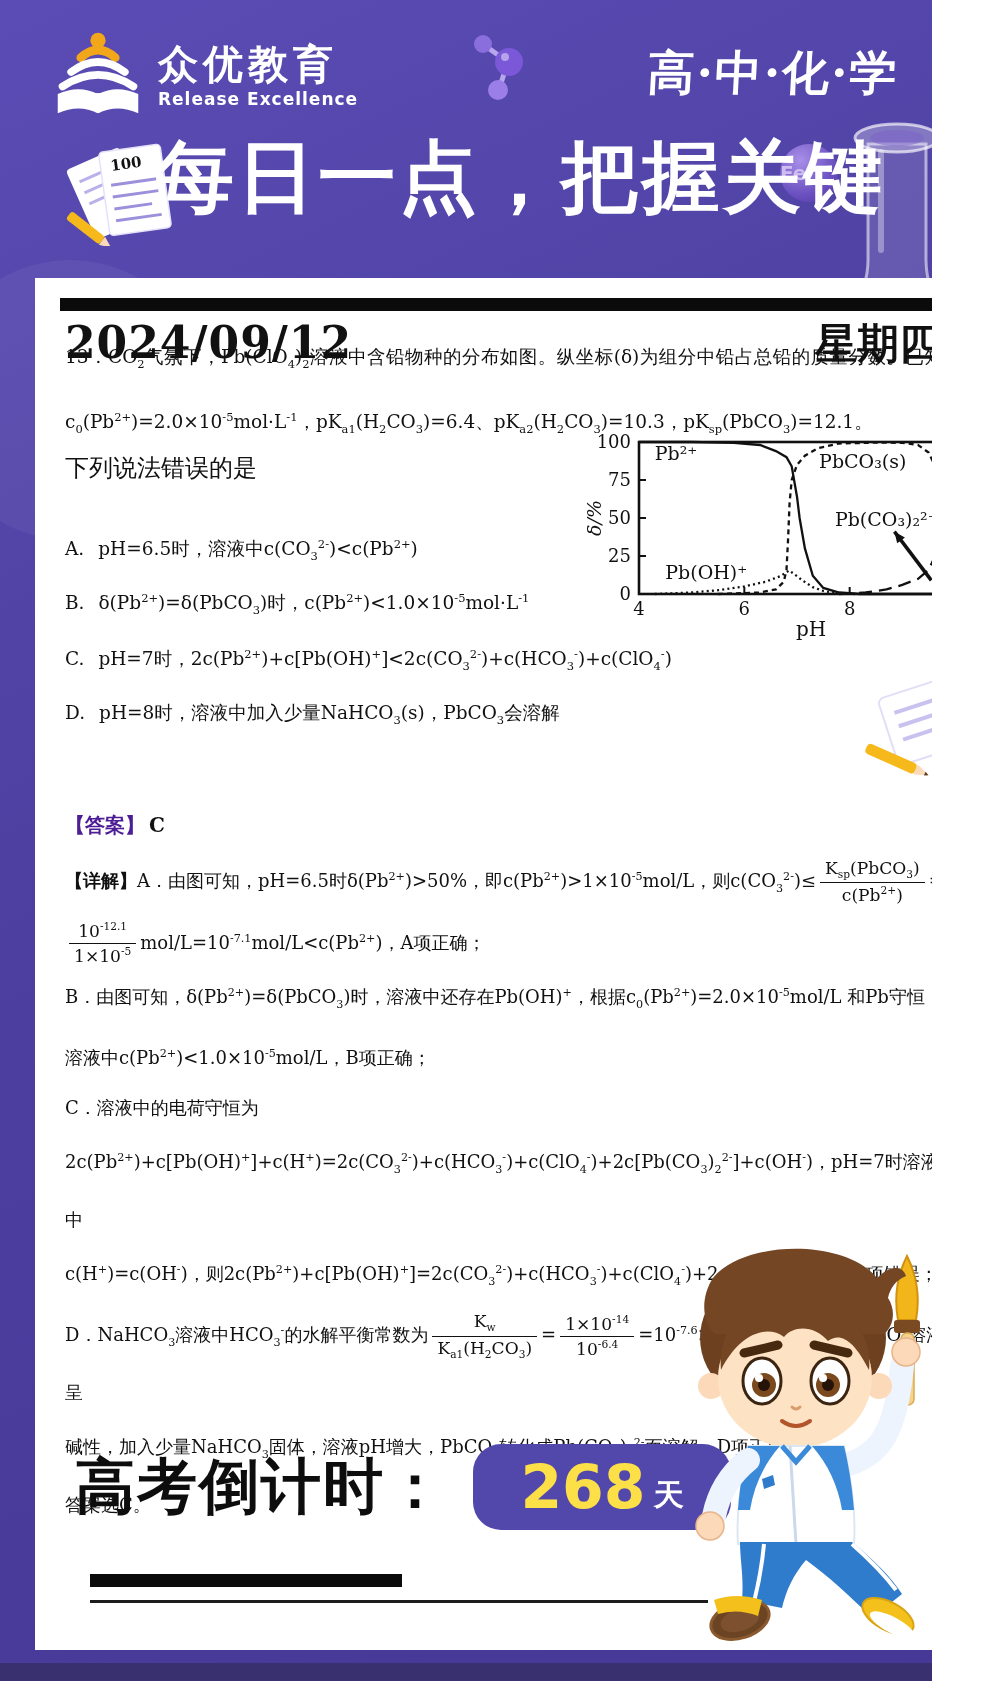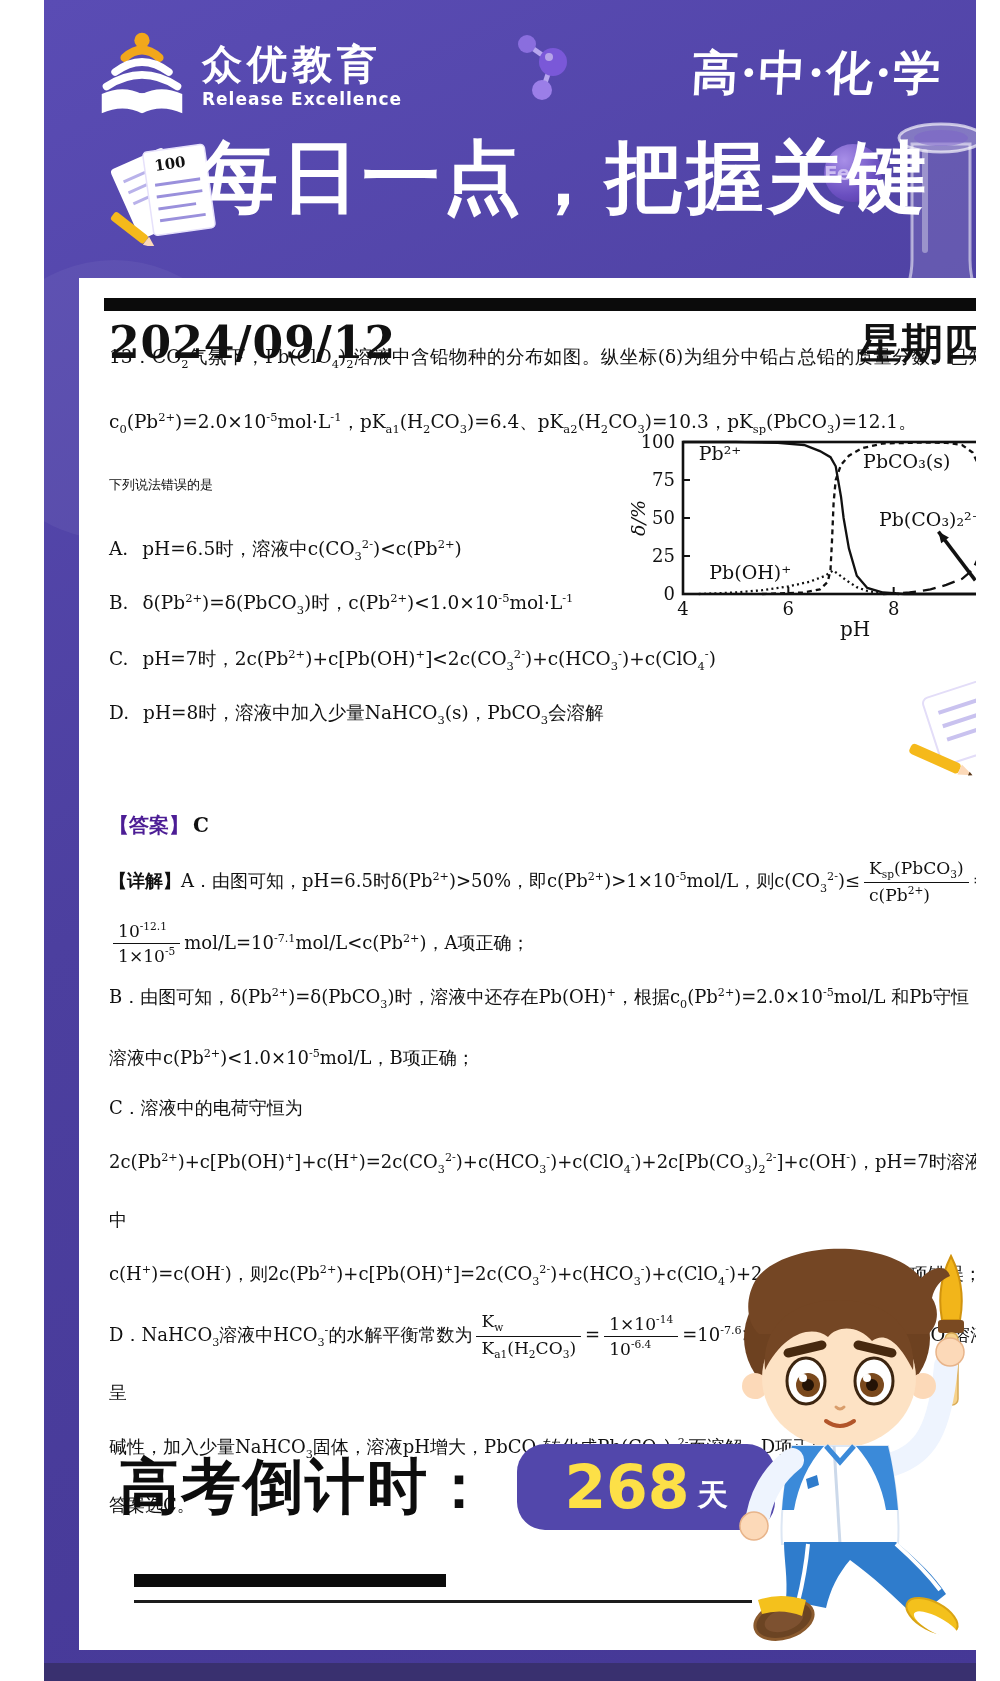--- a/index.html
+++ b/index.html
@@ -1,18 +1,18 @@
 <!DOCTYPE html>
 <html><head>
 <meta charset="utf-8">
 <style>
   html,body{margin:0;padding:0;}
   .page{position:relative;width:932px;height:1681px;overflow:hidden;
     background:linear-gradient(155deg,#5a4cb4 0%,#4c3f9f 45%,#453896 100%);
-    font-family:"DejaVu Serif","Liberation Serif",serif;color:#111;margin-left:44px;}
+    font-family:"DejaVu Serif","Liberation Serif",serif;color:#111;}
   .bokeh{position:absolute;border-radius:50%;pointer-events:none;}
   .b1{left:-70px;top:260px;width:280px;height:280px;background:rgba(255,255,255,0.05);}
   .b2{left:840px;top:700px;width:320px;height:320px;background:rgba(0,0,0,0.06);}
 
   
   .logo{position:absolute;left:52px;top:28px;display:flex;align-items:center;gap:14px;z-index:3;}
   .logo-text .nm{font-family:"DejaVu Sans","Liberation Sans",sans-serif;font-weight:bold;
     font-size:40px;color:#fff;letter-spacing:5px;line-height:1.1;}
   .logo-text .tg{font-family:"DejaVu Sans","Liberation Sans",sans-serif;font-weight:bold;
     font-size:17px;color:#fff;letter-spacing:1px;margin-top:3px;}
@@ -30,35 +30,35 @@
     font-family:"DejaVu Sans","Liberation Sans",sans-serif;font-weight:bold;font-size:20px;color:#cdbdf2;}
   .flask{position:absolute;left:796px;top:110px;z-index:2;}
 
   
   .card{position:absolute;left:35px;top:278px;width:928px;height:1372px;background:#ffffff;z-index:5;}
   .rule{position:absolute;left:25px;top:20px;width:881px;height:13px;background:#0b0b0b;}
   .daterow{position:absolute;left:30px;right:22px;top:38px;display:flex;justify-content:space-between;align-items:baseline;text-align:right;}
   .date{font-size:44px;font-weight:bold;letter-spacing:1px;}
   .weekday{font-size:42px;font-weight:bold;}
   .qpara{position:absolute;left:30px;top:52px;width:878px;font-size:18.5px;line-height:53px;text-align:justify;}
-  .prompt{position:absolute;left:30px;top:180px;font-size:13px;line-height:53px;}
+  .prompt{position:absolute;left:30px;top:164px;font-size:24px;line-height:53px;}
   .opt{position:absolute;left:30px;font-size:18.5px;white-space:nowrap;}
   .opt .lb{margin-right:14px;}
   .optA{top:258px;} .optB{top:312px;} .optC{top:368px;} .optD{top:422px;}
   .chart-box{position:absolute;left:552px;top:154px;width:380px;height:210px;}
   svg text{font-family:"DejaVu Serif","Liberation Serif",serif;fill:#111;}
 
   .answer{position:absolute;left:30px;top:534px;font-size:20px;font-weight:bold;}
   .answer .al{color:#4c1d95;}
   .answer .av{color:#111;margin-left:4px;}
   .exp{position:absolute;left:30px;top:574px;width:882px;font-size:18px;line-height:50px;}
   .exp p{margin:0;}
 
   sup{font-size:0.62em;} sub{font-size:0.62em;}
-  .frac{display:inline-flex;flex-direction:column;vertical-align:middle;
+  .frac{display:inline-flex;flex-direction:column;vertical-align:middle;text-align:center;
     margin:0 4px;line-height:1.25;font-size:0.95em;}
   .fn{display:block;padding:0 5px 1px;border-bottom:1.6px solid #111;}
   .fd{display:block;padding:1px 5px 0;}
 
   .countdown{position:absolute;left:40px;top:1166px;display:flex;align-items:center;}
   .cd-label{font-family:"DejaVu Sans","Liberation Sans",sans-serif;font-weight:900;
     font-size:60px;letter-spacing:2px;color:#0d0d0d;}
   .cd-badge{margin-left:26px;background:#5247ab;border-radius:28px;height:86px;min-width:210px;
     display:flex;align-items:center;justify-content:center;padding:0 24px;}
   .cd-days{font-family:"DejaVu Sans","Liberation Sans",sans-serif;font-weight:900;font-size:60px;color:#fde047;}

